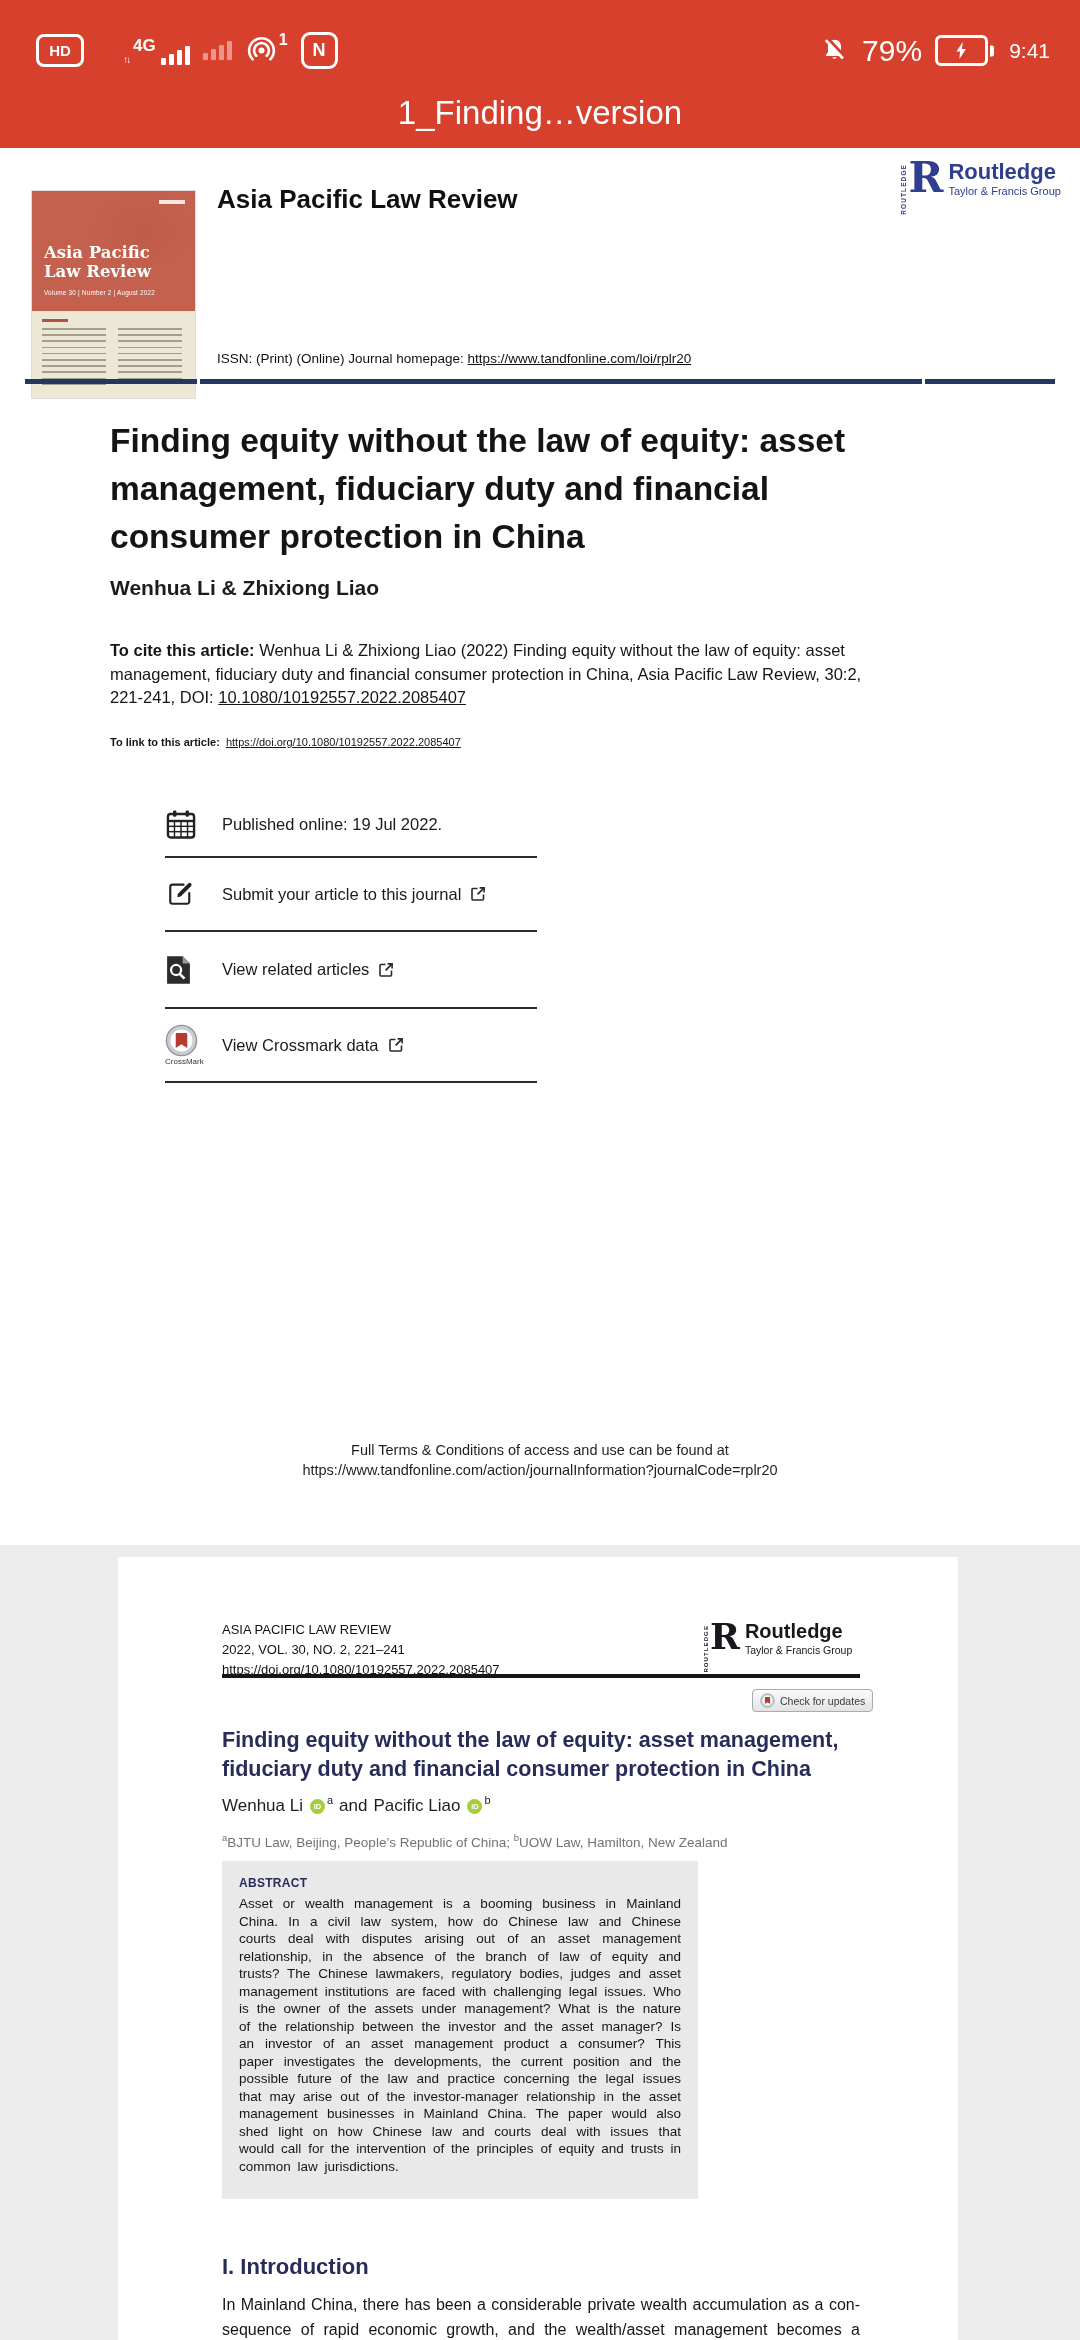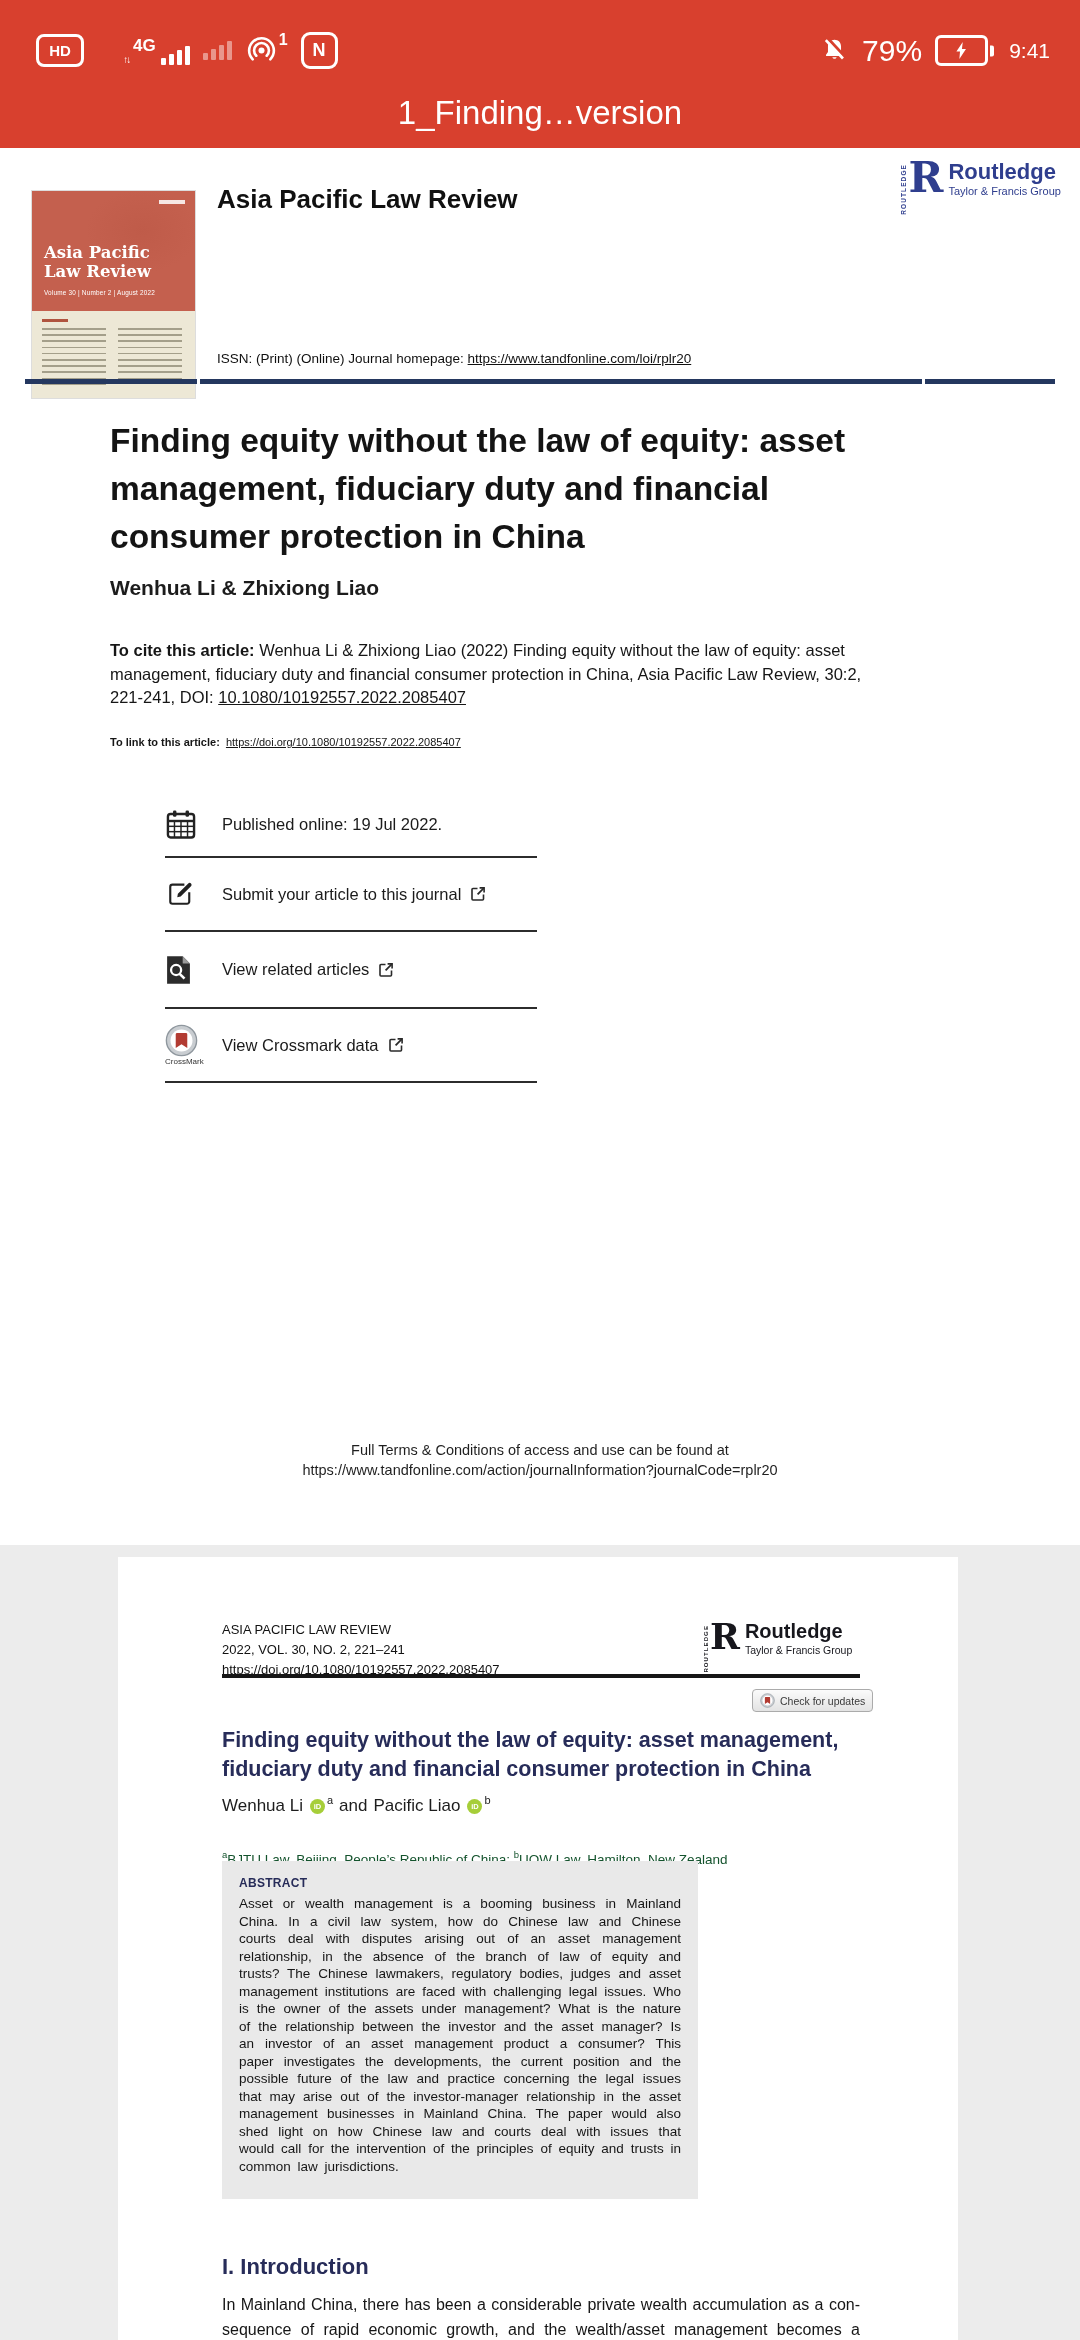--- a/index.html
+++ b/index.html
@@ -100,21 +100,21 @@
   .check-badge{position:absolute;left:634px;top:132px;height:23px;min-width:108px;
     border:1px solid #ABABAB;border-radius:4px;background:linear-gradient(#FBFBFB,#E3E3E3);
     display:flex;align-items:center;gap:5px;padding:0 7px;box-sizing:border-box;
     font-size:10.5px;color:#3a3a3a;}
   .p2-title{position:absolute;left:104px;top:169px;color:var(--heading_navy,#272C59);}
   .p2-title div{font-size:21.5px;font-weight:bold;line-height:29px;}
   .p2-authors{position:absolute;left:104px;top:239px;font-size:17px;color:#1d1d1d;display:flex;align-items:center;}
   .orcid{display:inline-flex;width:15px;height:15px;border-radius:50%;background:var(--orcid_green,#A6CE39);
     color:#fff;font-size:7.5px;font-weight:bold;align-items:center;justify-content:center;margin:0 2px 0 7px;}
   .asup{font-size:11px;position:relative;top:-6px;}
-  .p2-affil{position:absolute;left:104px;top:275px;font-size:13.5px;color:#14532d;margin-top:17px;}
+  .p2-affil{position:absolute;left:104px;top:275px;font-size:13.5px;color:#737373;}
   .p2-affil sup{font-size:9.5px;}
   .abstract-box{position:absolute;left:104px;top:304px;width:476px;min-height:338px;
     background:#E9E9E9;padding:15px 17px 16px;box-sizing:border-box;}
   .mini-label{font-size:12px;font-weight:bold;color:var(--heading_navy,#272C59);letter-spacing:.3px;margin-bottom:5px;}
   .abstract-text{font-size:13.5px;line-height:17.5px;text-align:justify;word-spacing:3px;color:#161616;}
   .keywords{position:absolute;left:589px;top:318px;width:165px;}
   .keyword-line{font-size:13px;line-height:17.5px;color:#161616;}
   .section-heading{position:absolute;left:104px;top:697px;font-size:22px;font-weight:bold;color:var(--heading_navy,#272C59);}
   .p2-body{position:absolute;left:104px;top:735px;width:638px;color:#161616;}
   .p2-body div{font-size:16px;line-height:25px;text-align:justify;text-align-last:justify;}

